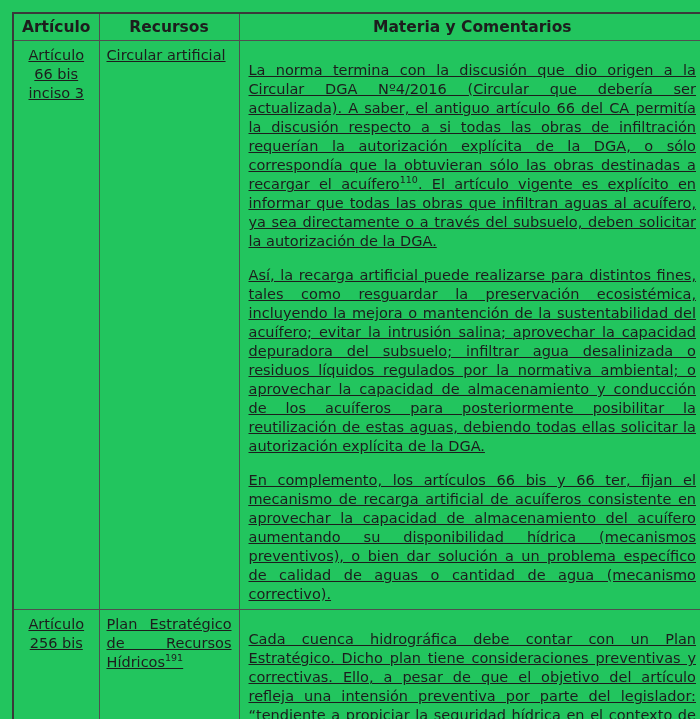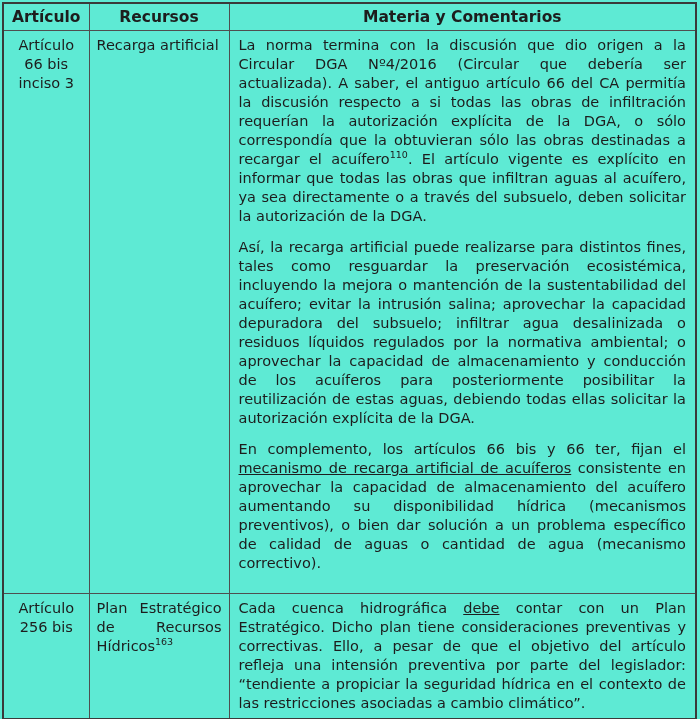--- a/index.html
+++ b/index.html
@@ -1,44 +1,44 @@
 <!DOCTYPE html>
 <html><head>
 <meta charset="utf-8">
 <style>
   html, body { margin: 0; padding: 0; background: #ffffff; }
   .page {
     width: 700px; height: 719px; overflow: hidden;
-    background: #5eead4; box-sizing: border-box; padding: 2px;
+    background: #22c55e; box-sizing: border-box; padding: 12px;
     font-family: "DejaVu Sans", sans-serif;
   }
   table.legal {
     border-collapse: collapse; table-layout: fixed;
     width: 695px; height: 714px;
     border: 2px solid #3a3a3a;
   }
   th, td {
     border: 1px solid #4f4f4f;
     vertical-align: top;
     color: #1d1d1d;
     overflow: hidden;
   }
   th {
     font-family: "DejaVu Sans", sans-serif;
     font-weight: bold; font-size: 15.5px; line-height: 1.3;
     text-align: center; padding: 3px 2px; height: 20px;
   }
   td {
     font-family: "DejaVu Sans", sans-serif;
-    font-size: 14.5px; line-height: 19px;
+    font-size: 14.5px; line-height: 19px; text-decoration: underline;
   }
   .c-art { text-align: center; padding: 5px 3px; }
   .c-mat { text-align: justify; padding: 5px 7px; }
   .c-com { text-align: justify; padding: 5px 9px; }
-  .par { margin: 0 0 12px 0; }
+  .par { margin: 15px 0 12px 0; }
   .par:last-child { margin-bottom: 0; }
   .u   { text-decoration: underline; }
   .sup { vertical-align: super; font-size: 9.5px; line-height: 0; }
   tr.row-1 { height: 563px; }
   tr.row-2 { height: auto; }
 </style>
 </head>
 <body>
 
 <div class="page">
@@ -51,29 +51,29 @@
     <thead>
       <tr>
         <th>Artículo</th>
         <th>Recursos</th>
         <th>Materia y Comentarios</th>
       </tr>
     </thead>
     <tbody>
       <tr class="row-1">
         <td class="c-art">Artículo 66 bis inciso 3</td>
-        <td class="c-mat"><span>Recarga artificial</span></td>
+        <td class="c-mat"><span>Circular artificial</span></td>
         <td class="c-com">
           <p class="par"><span>La norma termina con la discusión que dio origen a la Circular DGA Nº4/2016 (Circular que debería ser actualizada). A saber, el antiguo artículo 66 del CA permitía la discusión respecto a si todas las obras de infiltración requerían la autorización explícita de la DGA, o sólo correspondía que la obtuvieran sólo las obras destinadas a recargar el acuífero</span><span class="sup">110</span><span>. El artículo vigente es explícito en informar que todas las obras que infiltran aguas al acuífero, ya sea directamente o a través del subsuelo, deben solicitar la autorización de la DGA.</span></p>
           <p class="par"><span>Así, la recarga artificial puede realizarse para distintos fines, tales como resguardar la preservación ecosistémica, incluyendo la mejora o mantención de la sustentabilidad del acuífero; evitar la intrusión salina; aprovechar la capacidad depuradora del subsuelo; infiltrar agua desalinizada o residuos líquidos regulados por la normativa ambiental; o aprovechar la capacidad de almacenamiento y conducción de los acuíferos para posteriormente posibilitar la reutilización de estas aguas, debiendo todas ellas solicitar la autorización explícita de la DGA.</span></p>
           <p class="par"><span>En complemento, los artículos 66 bis y 66 ter, fijan el </span><span class="u">mecanismo de recarga artificial de acuíferos</span><span> consistente en aprovechar la capacidad de almacenamiento del acuífero aumentando su disponibilidad hídrica (mecanismos preventivos), o bien dar solución a un problema específico de calidad de aguas o cantidad de agua (mecanismo correctivo).</span></p>
         </td>
       </tr>
       <tr class="row-2">
         <td class="c-art">Artículo 256 bis</td>
-        <td class="c-mat"><span>Plan Estratégico de Recursos Hídricos</span><span class="sup">163</span></td>
+        <td class="c-mat"><span>Plan Estratégico de Recursos Hídricos</span><span class="sup">191</span></td>
         <td class="c-com">
           <p class="par"><span>Cada cuenca hidrográfica </span><span class="u">debe</span><span> contar con un Plan Estratégico. Dicho plan tiene consideraciones preventivas y correctivas. Ello, a pesar de que el objetivo del artículo refleja una intensión preventiva por parte del legislador: “tendiente a propiciar la seguridad hídrica en el contexto de las restricciones asociadas a cambio climático”.</span></p>
         </td>
       </tr>
     </tbody>
   </table>
 </div>
 
 </body></html>

